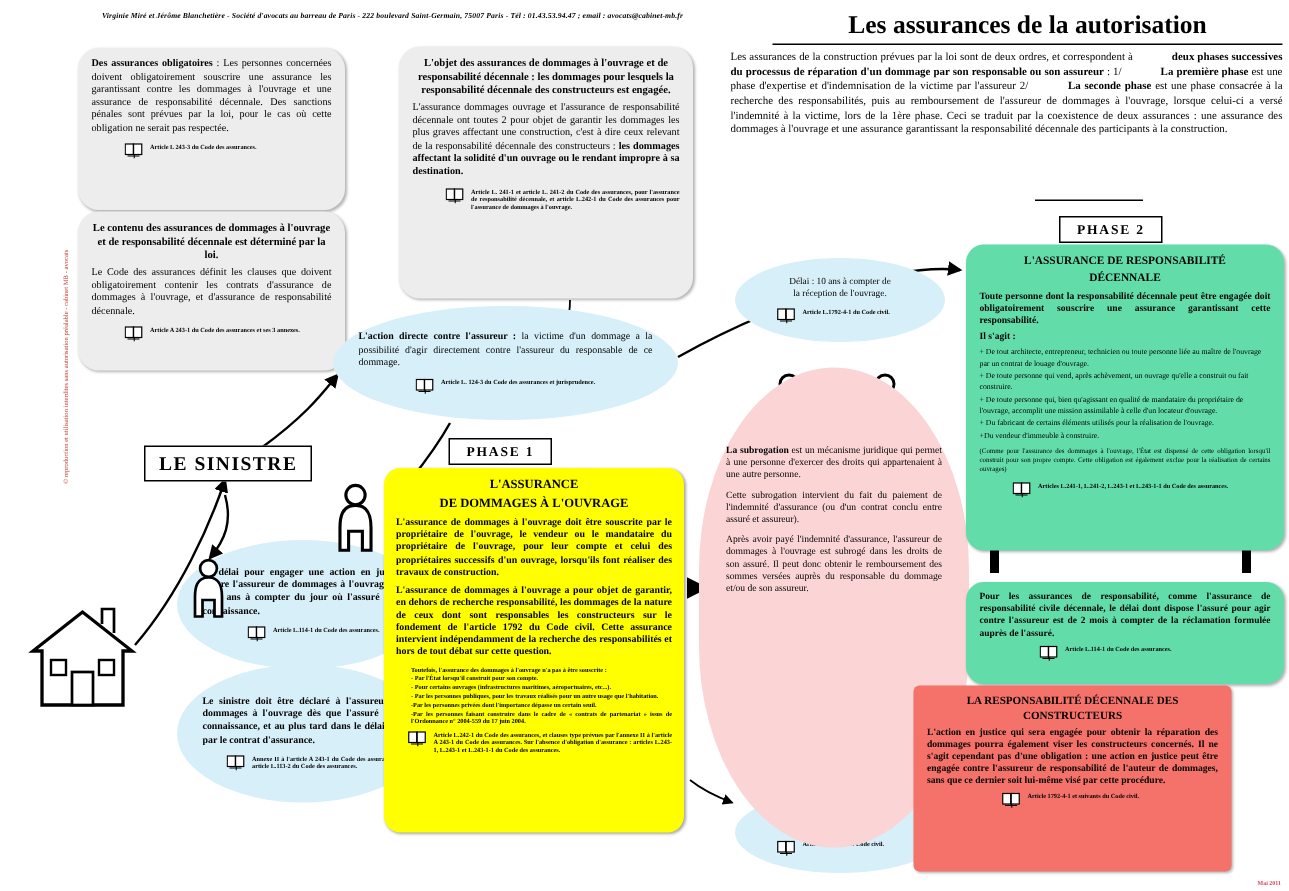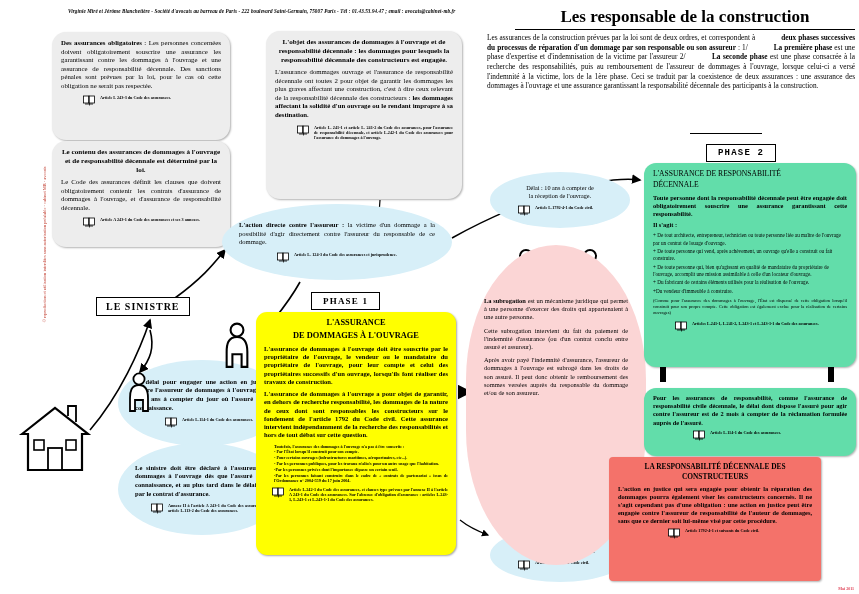--- a/index.html
+++ b/index.html
@@ -80,28 +80,28 @@
   #el-delai-top{ left:490px; top:172px; width:140px; height:56px; padding:8px 14px;}
   #el-delai-bot{ left:490px; top:528px; width:140px; height:54px; padding:8px 14px;}
   .ellipse.small .bd { font-size:6.2px; text-align:center; }
 
   
   .badge {
     position:absolute; background:#fff; border:1.3px solid #000;
     font-size:9px; font-weight:bold; letter-spacing:1.2px;
     padding:3px 11px; font-family:"Liberation Serif", serif;
   }
-  #badge-p1 { left:299px; top:292px;margin-left:12px; }
-  #badge-p2 { left:706px; top:144px;font-family:Liberation Mono, monospace; }
+  #badge-p1 { left:299px; top:292px; }
+  #badge-p2 { left:706px; top:144px; }
 
   
   #label-sinistre {
     position:absolute; left:96px; top:297px;
     background:#fff; border:1.3px solid #000;
-    font-size:10px; font-weight:bold; letter-spacing:1px;
+    font-size:13px; font-weight:bold; letter-spacing:1px;
     padding:3px 9px;
   }
 
   
   #box-yellow {
     position:absolute; left:256px; top:312px; width:200px; height:243px;
     background:#ffff00; border-radius:11px;
     box-shadow:1px 1px 2px rgba(0,0,0,.35);
     padding:6px 8px 4px 8px;
   }
@@ -110,21 +110,21 @@
   #box-yellow .fine { font-size:4.2px; line-height:1.3; font-weight:bold; margin:0; padding-left:10px; text-align:justify;}
   #box-yellow .fine li { list-style:none; margin-bottom:.5px;}
 
   
   .greenbox {
     position:absolute; background:#62ddaa; border-radius:12px;
     box-shadow:1px 1px 2px rgba(0,0,0,.3);
     padding:6px 9px 4px 9px;
   }
   #box-green-main { left:644px; top:163px; width:212px; height:204px; }
-  #box-green-main .title { font-size:7.6px; font-weight:normal; line-height:1.25; margin-bottom:4px;}
+  #box-green-main .title { text-align:center; font-size:7.6px; font-weight:bold; line-height:1.25; margin-bottom:4px;}
   #box-green-main p { margin:0 0 3px 0; font-size:6.4px; line-height:1.26; text-align:justify; font-weight:bold;}
   #box-green-main .lst { font-size:5.2px; line-height:1.42; margin:0; padding:0; }
   #box-green-main .lst div { margin-bottom:1px; }
   #box-green-main .note { font-size:4.6px; line-height:1.3; text-align:justify; margin-top:3px;}
 
   #box-green-delai { left:644px; top:388px; width:212px; height:68px; }
   #box-green-delai p { margin:0; font-size:6.3px; line-height:1.3; text-align:justify; font-weight:bold;}
 
   
   #box-red {
@@ -166,21 +166,21 @@
 
   
   #arrows { position:absolute; left:0; top:0; width:859px; height:594px; pointer-events:none; }
 </style>
 </head>
 <body>
 
 <div class="page">
 
   <div class="firm-line">Virginie Miré et Jérôme Blanchetière - Société d'avocats au barreau de Paris - 222 boulevard Saint-Germain, 75007 Paris - Tél : 01.43.53.94.47 ; email : avocats@cabinet-mb.fr</div>
-  <div class="main-title">Les responsable de la construction</div>
+  <div class="main-title">Les assurances de la autorisation</div>
 
   <div class="intro">
     <span>Les assurances de la construction prévues par la loi sont de deux ordres, et correspondent à </span><b>deux phases successives du processus de réparation d'un dommage par son responsable ou son assureur</b><span> : 1/ </span><b>La première phase</b><span> est une phase d'expertise et d'indemnisation de la victime par l'assureur 2/ </span><b>La seconde phase</b><span> est une phase consacrée à la recherche des responsabilités, puis au remboursement de l'assureur de dommages à l'ouvrage, lorsque celui-ci a versé l'indemnité à la victime, lors de la 1ère phase. Ceci se traduit par la coexistence de deux assurances : une assurance des dommages à l'ouvrage et une assurance garantissant la responsabilité décennale des participants à la construction.</span>
   </div>
   <div class="intro-rule"></div>
 
   <div class="vertical-note">© reproduction et utilisation interdites sans autorisation préalable - cabinet MB - avocats</div>
 
   <svg id="arrows" viewBox="0 0 859 594">
     <defs>

